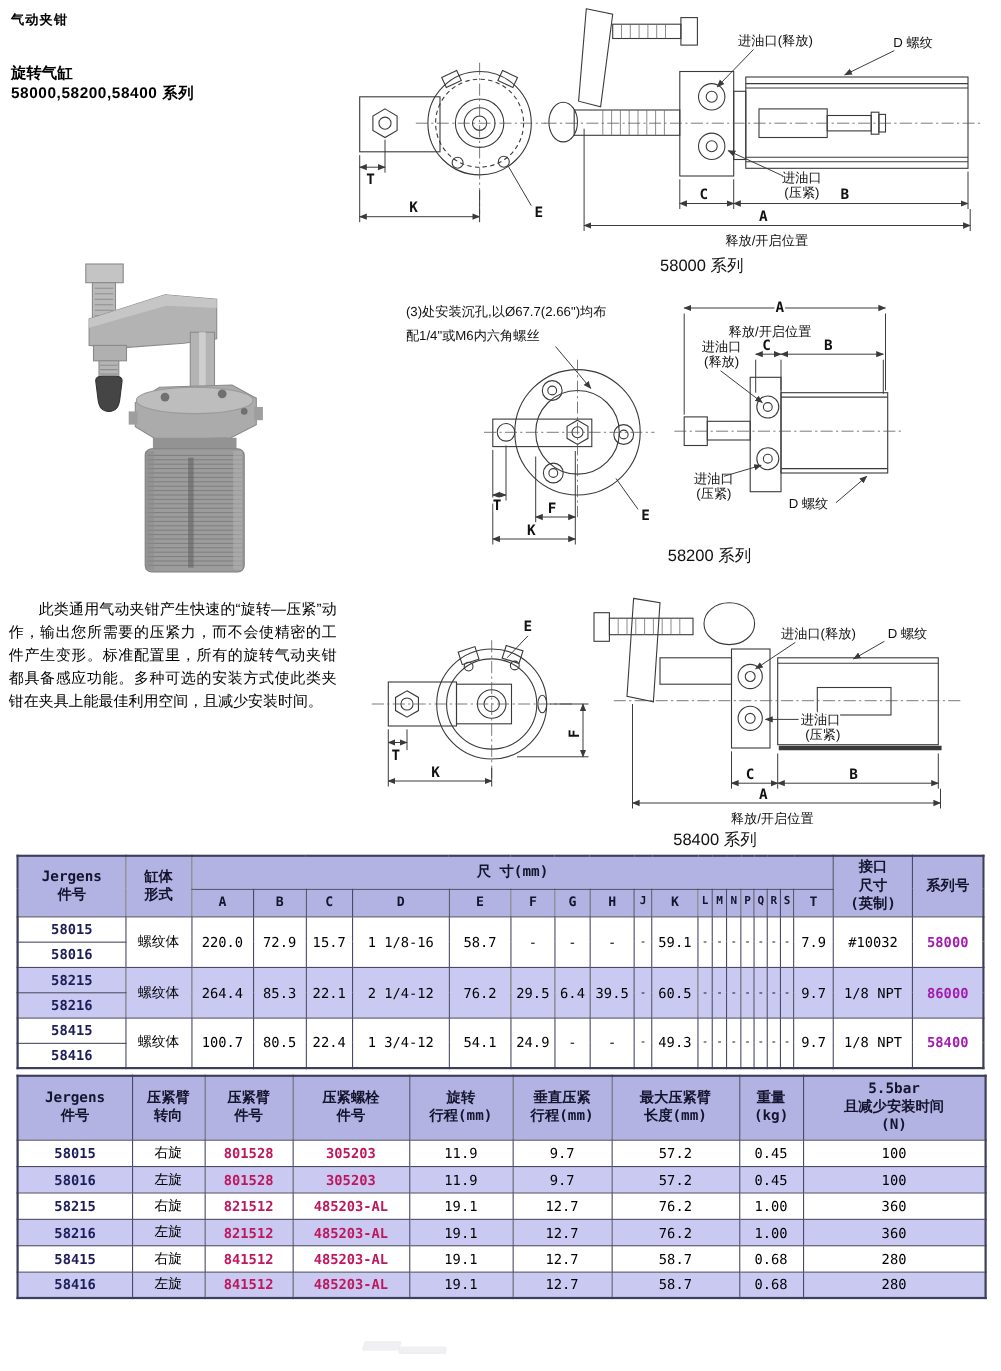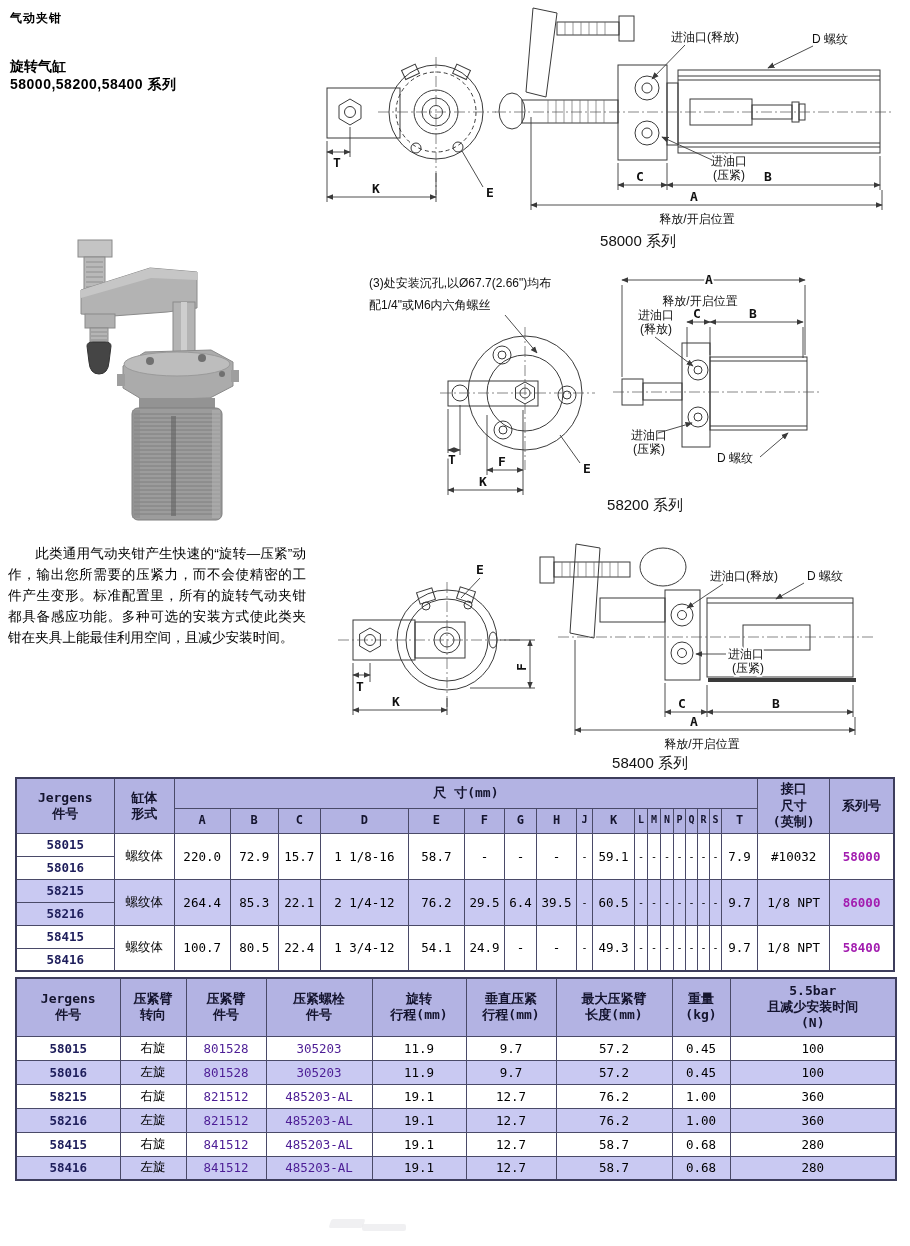--- a/index.html
+++ b/index.html
@@ -28,21 +28,21 @@
   th,td{border:1px solid #4a4a68;text-align:center;vertical-align:middle;padding:0;overflow:hidden;}
   th{background:#b3b3e3;font:bold 13px "DejaVu Sans Mono",monospace;white-space:pre-line;line-height:1.25;color:#14142e;}
   .t1 .sub{font-size:12px;height:24px;}
   .t1 .n{font-size:10px;}
   td{font:12.5px "DejaVu Sans Mono",monospace;color:#000;}
   .t1 tr.d{height:23px;}
   .t2 tr.d{height:24px;}
   .t1 tr.h1{height:30px;}
   .t2 tr.h0{height:58px;}
   .pn{font-weight:bold;color:#1d1d5a;}
-  .b{font-weight:normal;color:#4c1d95;}
+  .b{font-weight:bold;color:#be185d;}
   .ser{font-weight:bold;color:#a21caf;}
   .nc{font-size:10px;}
   tr.hl td{background:#c9c9f2;}
   .wm{position:absolute;background:#e9e9ed;opacity:.7;border-radius:2px;}
 </style>
 </head>
 <body>
 
 <div class="page">
 

